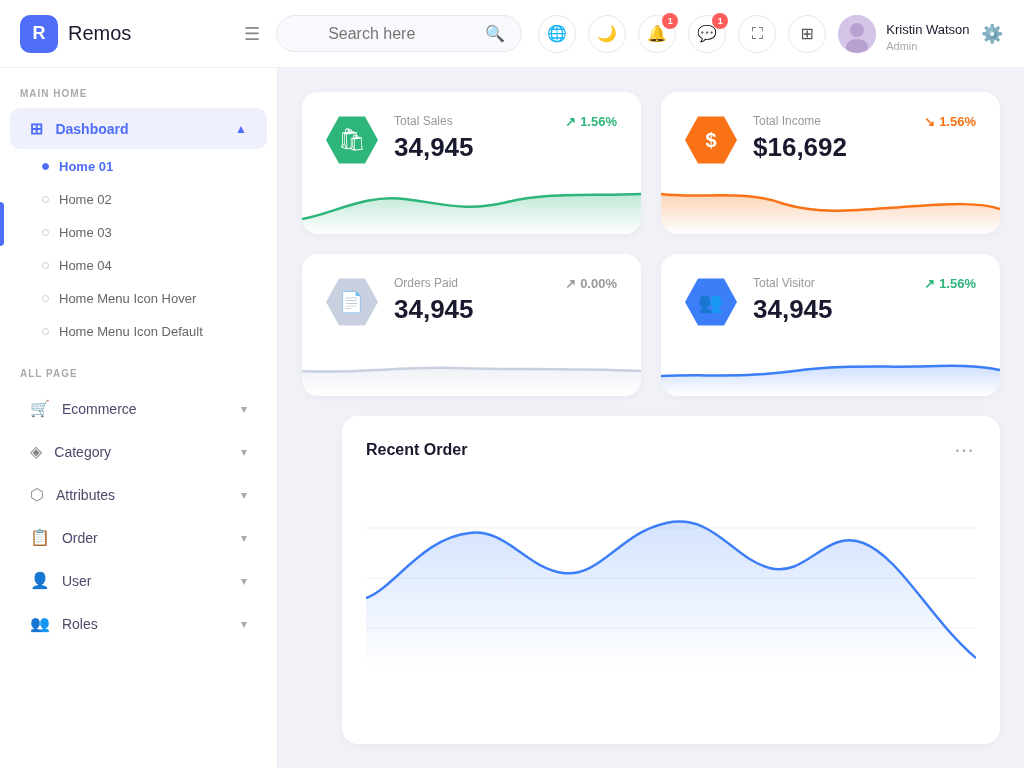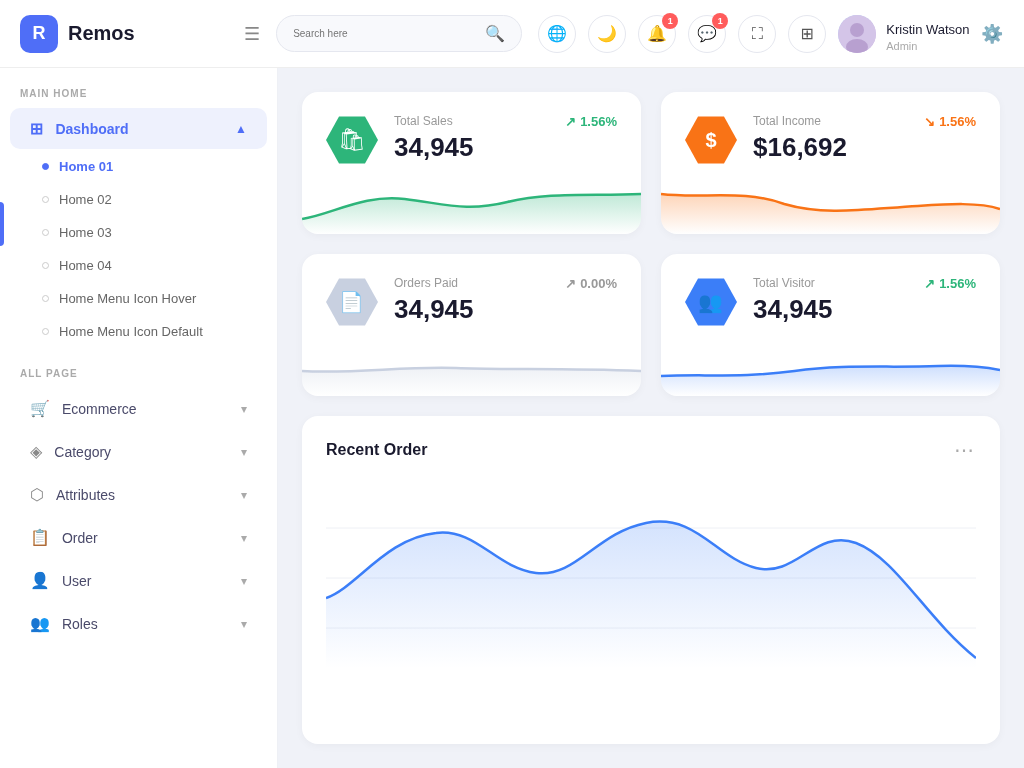--- a/index.html
+++ b/index.html
@@ -23,35 +23,35 @@
       gap: 10px;
       min-width: 200px;
     }
     .logo-icon {
       width: 38px; height: 38px;
       background: #4f6ef7;
       border-radius: 10px;
       display: flex; align-items: center; justify-content: center;
       color: #fff; font-weight: 900; font-size: 18px;
     }
-    .logo-text { font-size: 20px; font-weight: 700; color: #1a1a2e; }
+    .logo-text { font-size: 20px; font-weight: 400; color: #1a1a2e; }
     .sidebar-toggle {
       color: #888; cursor: pointer; font-size: 18px; margin-left: 8px;
     }
     .search-bar {
       flex: 1; max-width: 280px;
       border: 1px solid #e5e7ef;
       border-radius: 24px;
       padding: 8px 16px;
       display: flex; align-items: center; gap: 8px;
       background: #f8f9fc;
     }
     .search-bar input {
       border: none; background: transparent; outline: none;
-      font-size: 10px; color: #c2410c; width: 100%;
+      font-size: 16px; color: #c2410c; width: 100%; margin-left: 35px;
     }
     .header-actions {
       display: flex; align-items: center; gap: 12px; margin-left: auto;
     }
     .header-icon-btn {
       width: 38px; height: 38px;
       border: 1.5px solid #e5e7ef;
       border-radius: 50%;
       display: flex; align-items: center; justify-content: center;
       cursor: pointer; color: #555; font-size: 16px;
@@ -162,20 +162,21 @@
     .card-change.neutral { color: #999; }
     .chart-area { height: 60px; margin: 8px -24px 0 -24px; overflow: hidden; }
     svg.sparkline { width: 100%; height: 60px; }
 
     
     .recent-order-card {
       background: #fff; border-radius: 16px;
       padding: 22px 24px;
       box-shadow: 0 2px 8px rgba(0,0,0,0.04);
       flex: 1;
+      margin-left: 40px;
     }
     .card-title-row {
       display: flex; align-items: center; justify-content: space-between;
       margin-bottom: 16px;
     }
     .card-title { font-size: 16px; font-weight: 700; color: #1a1a2e; }
     .dots-btn { color: #aaa; font-size: 20px; cursor: pointer; letter-spacing: 2px; }
     .order-chart { width: 100%; height: 190px; }
   </style>
 </head>

